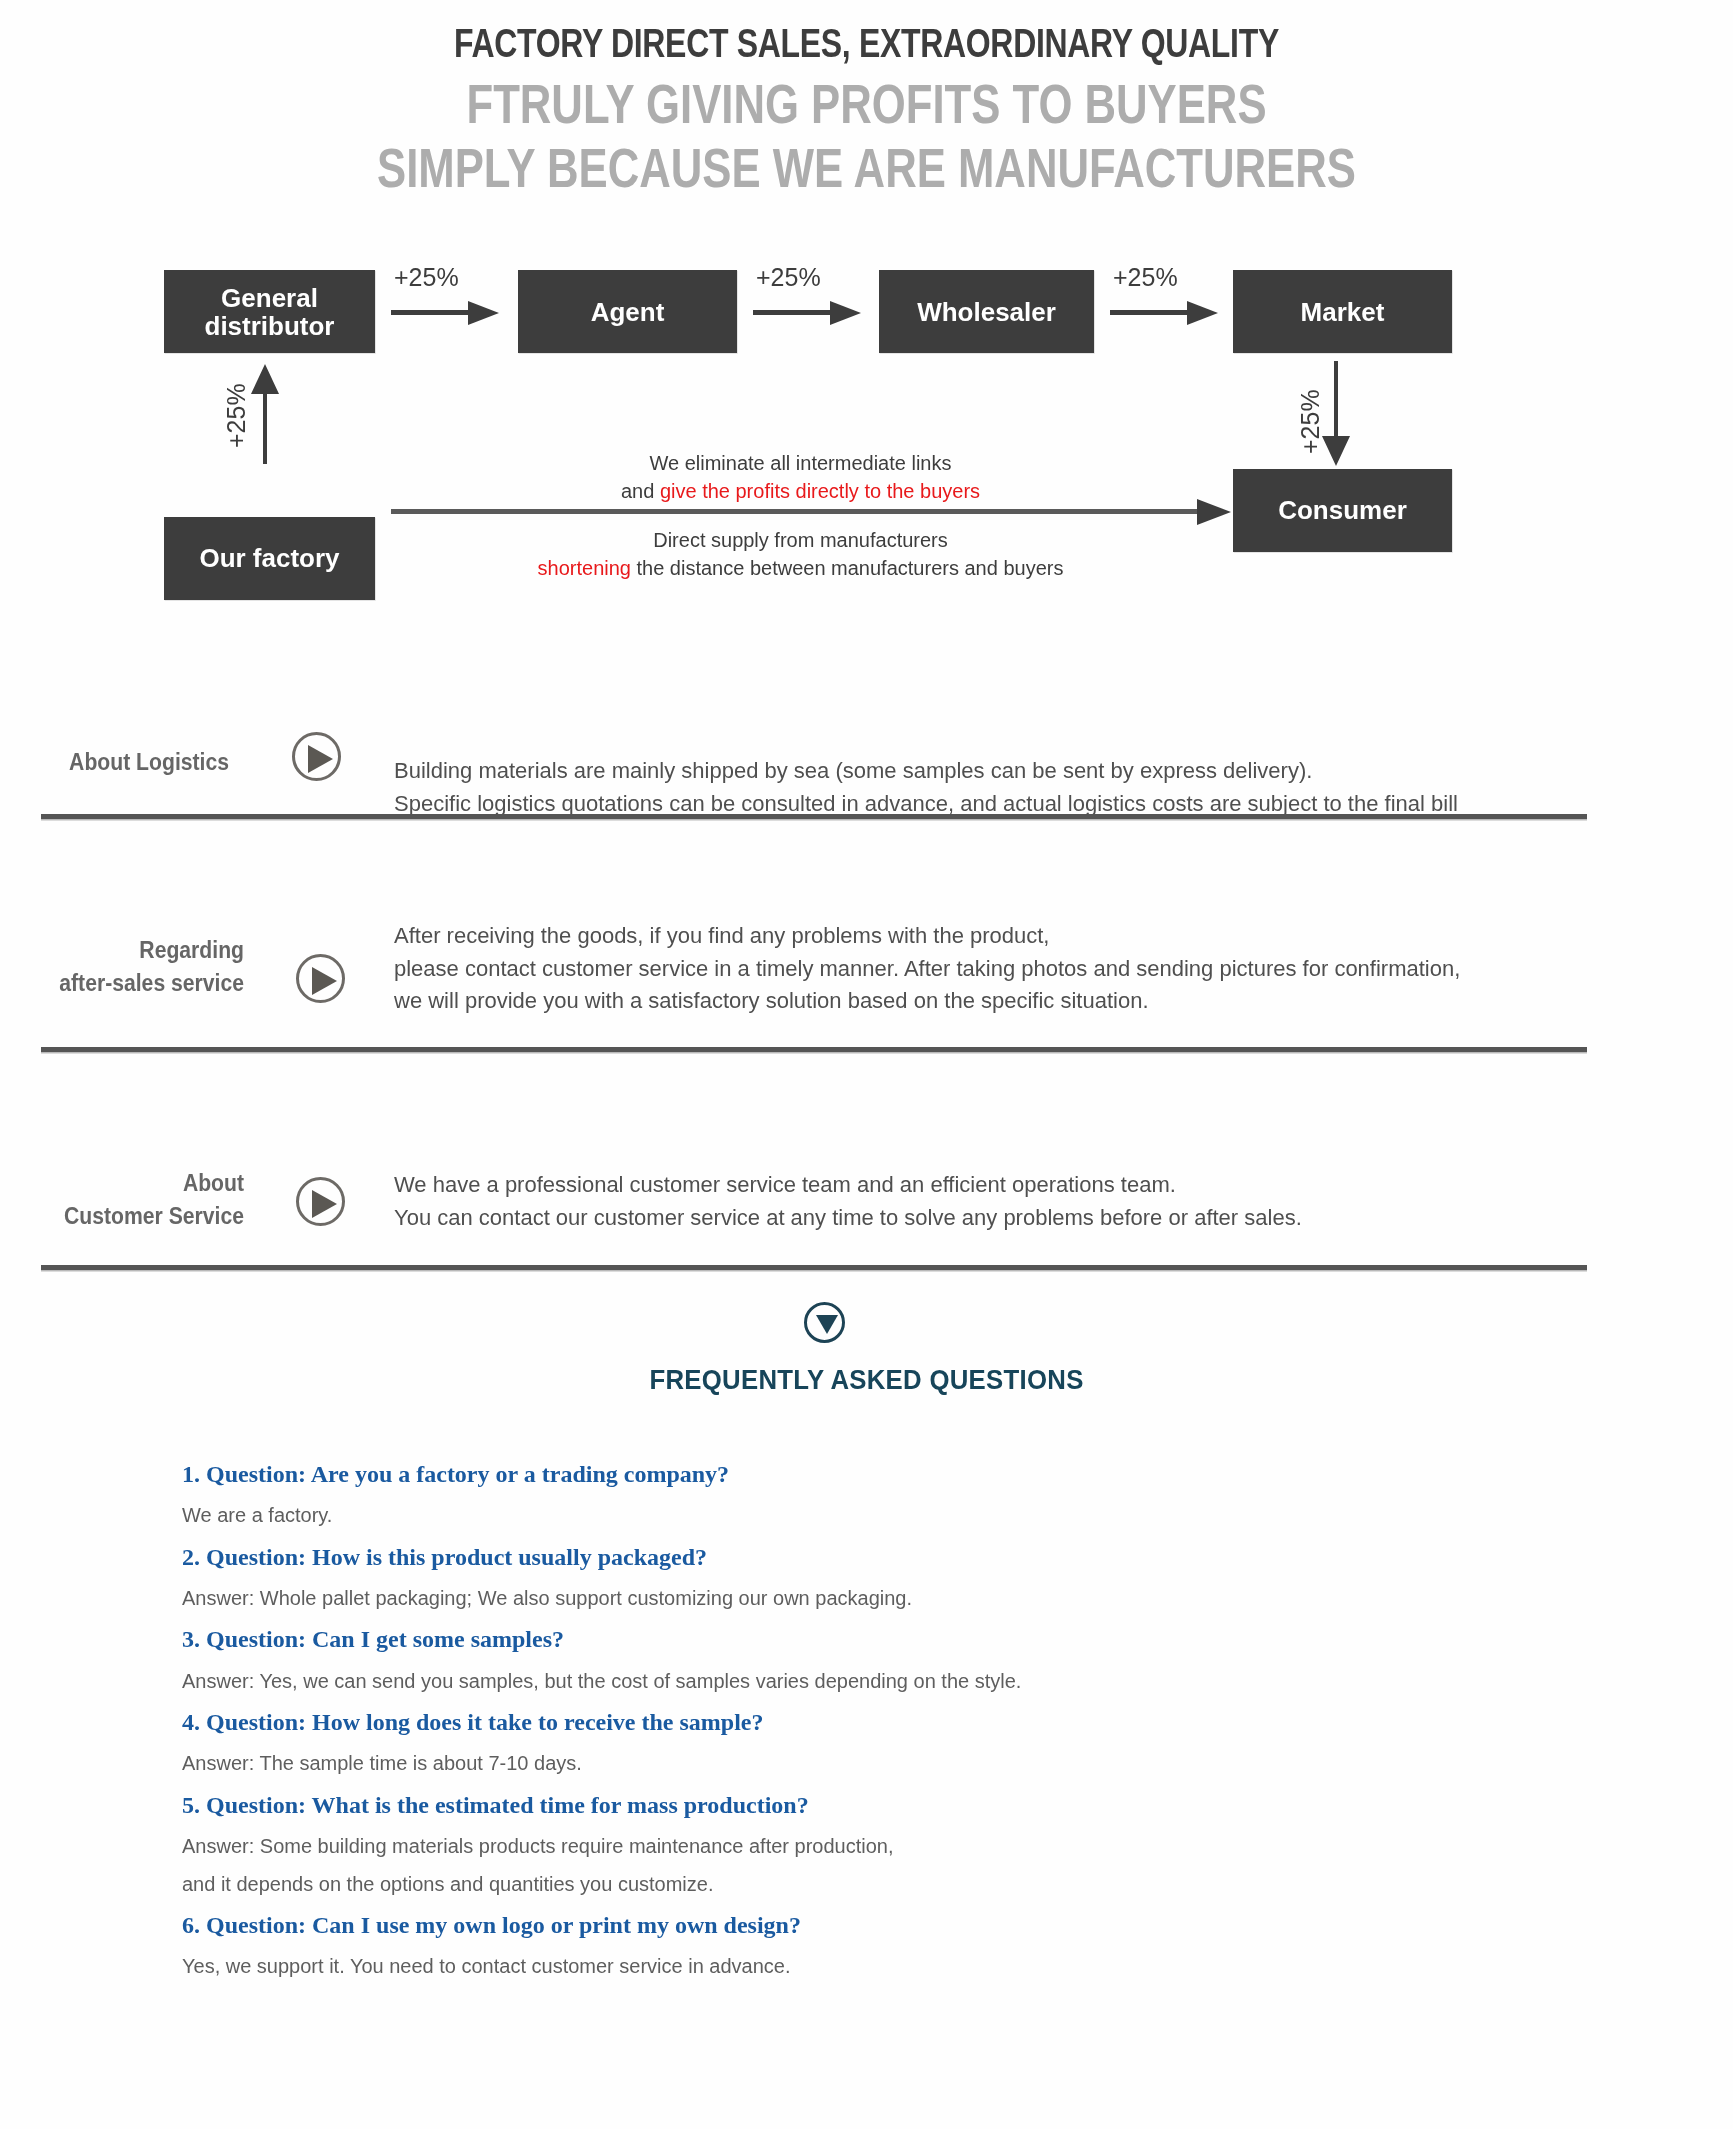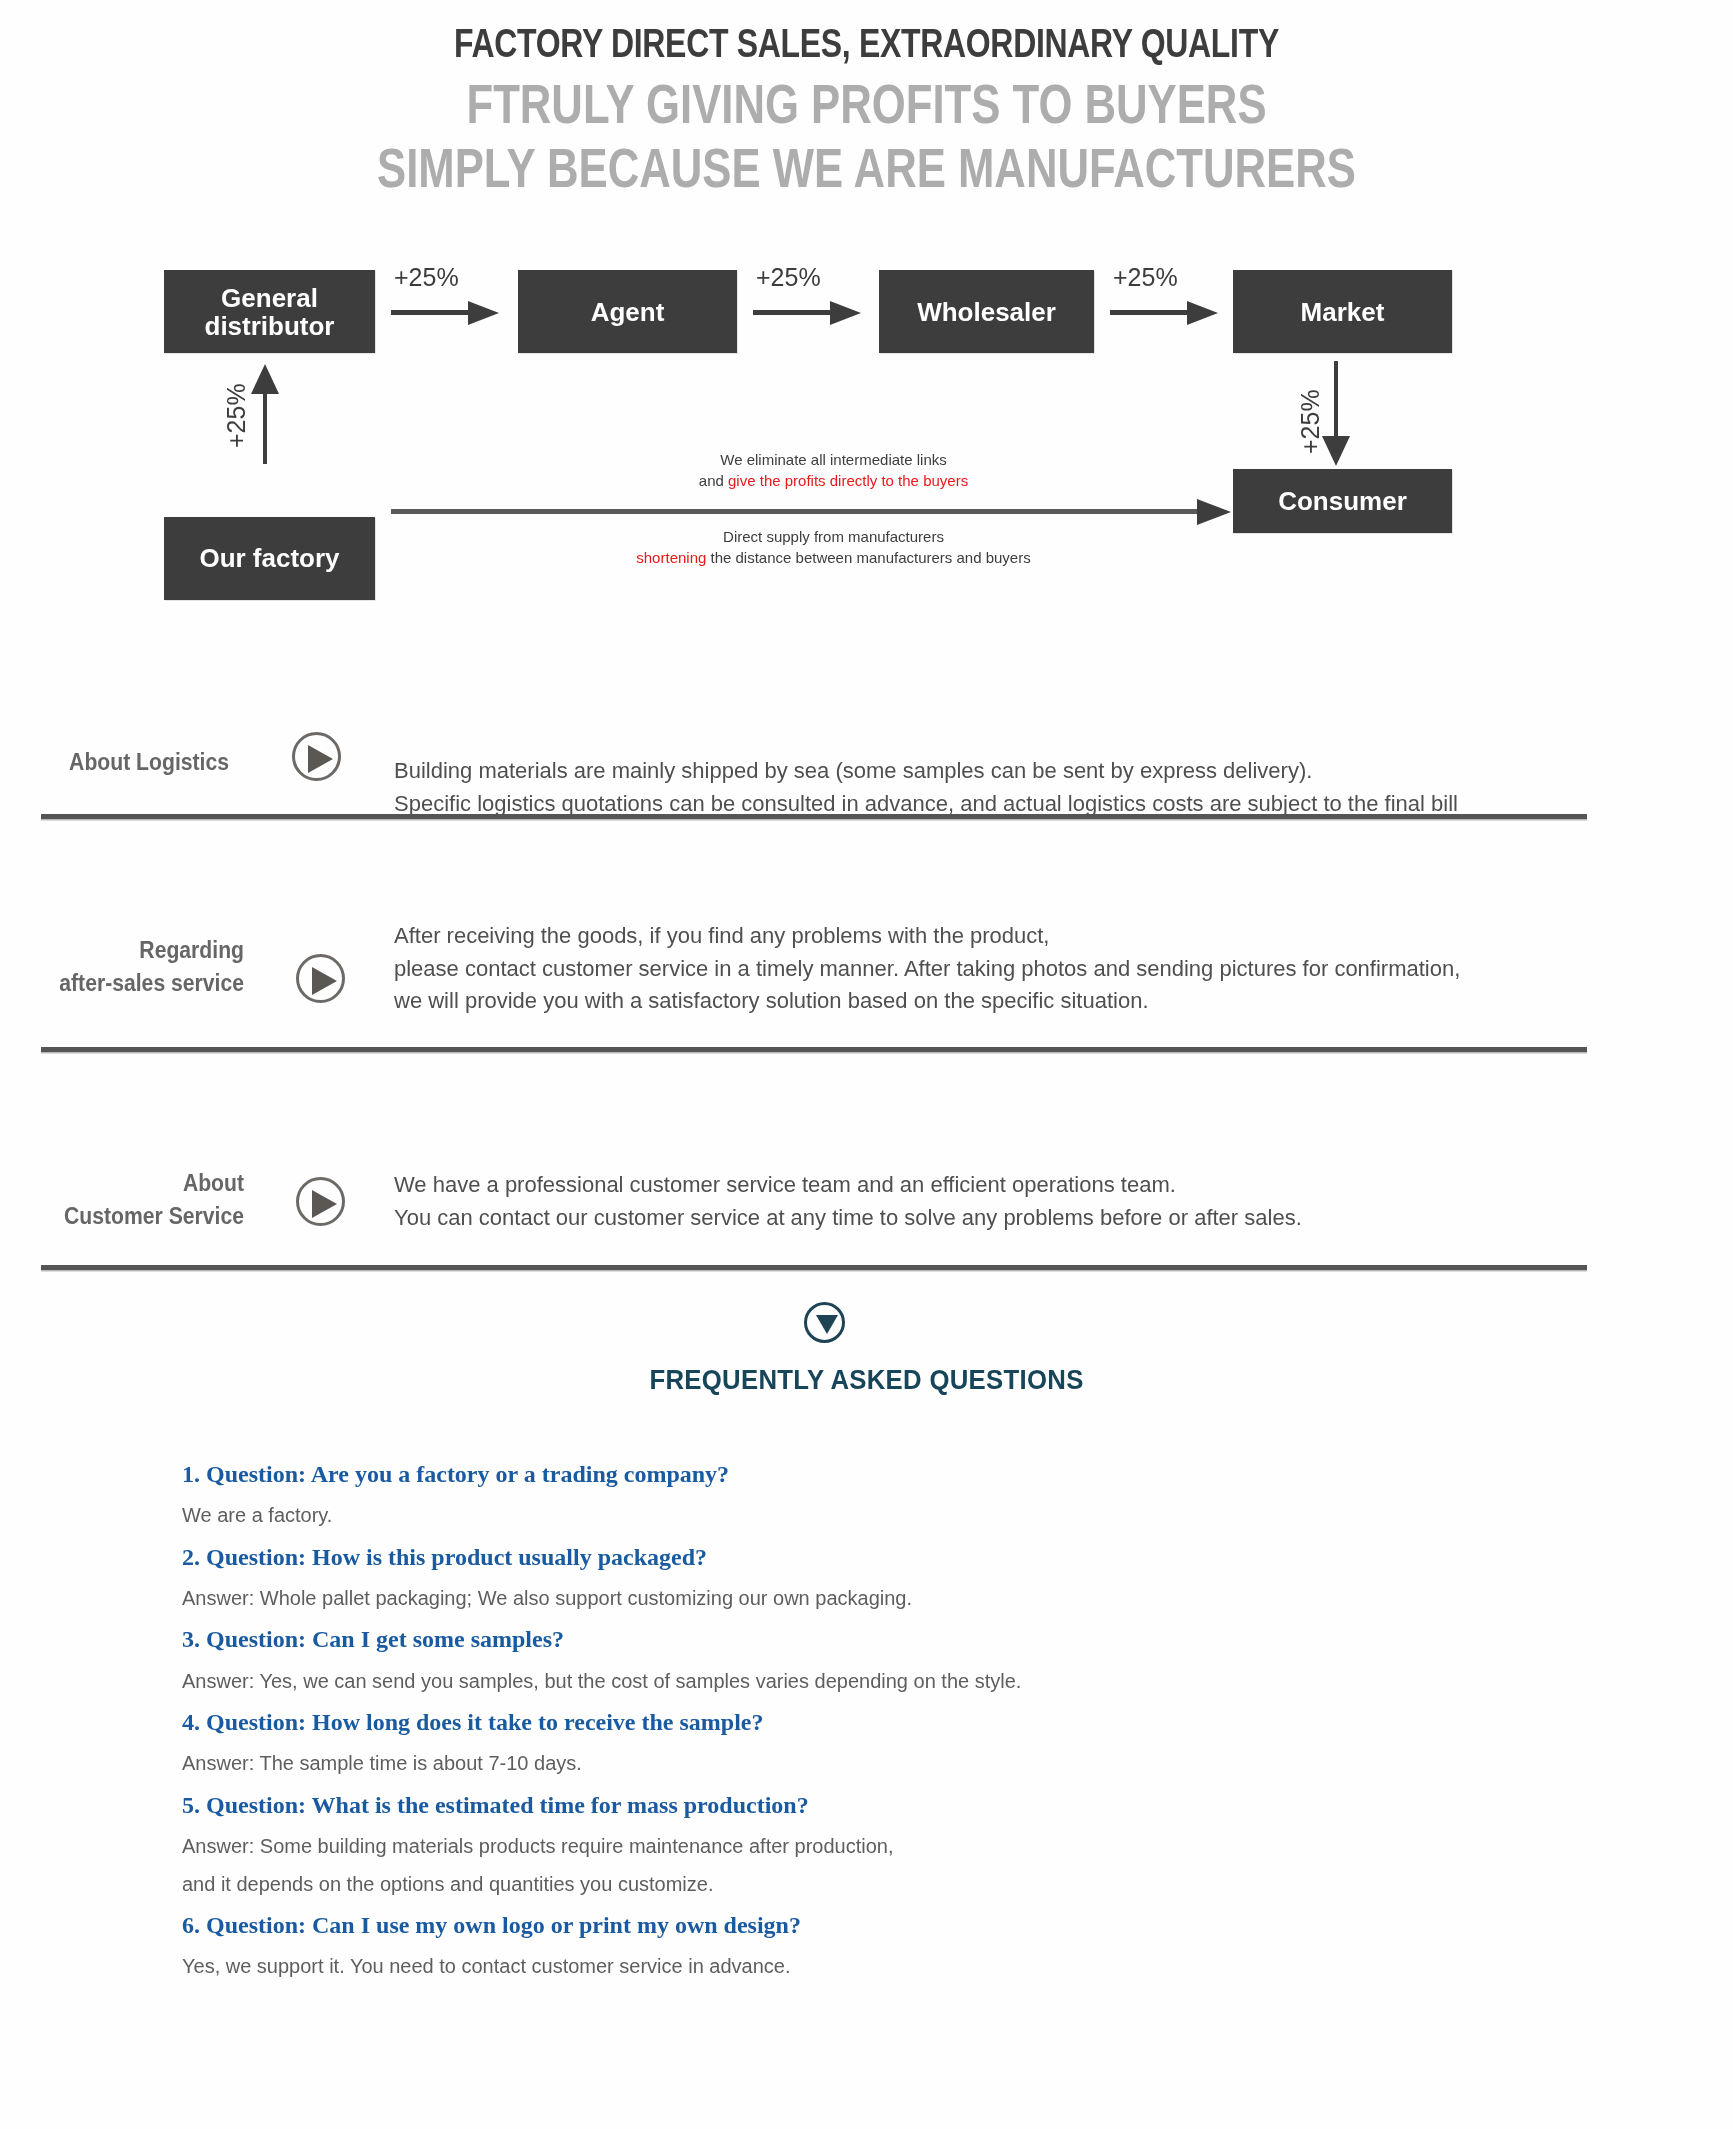--- a/index.html
+++ b/index.html
@@ -66,21 +66,21 @@
     text-align: center;
     line-height: 1.08;
     box-shadow: 0.7px 0.7px 0 #d9d9d9;
     font-size: 26px;
   }
   #node-general    { left: 164px;  top: 7.4px;  width: 211px; height: 83px; }
   #node-agent      { left: 518px;  top: 7.4px;  width: 219px; height: 83px; }
   #node-wholesaler { left: 879px; top: 7.4px;  width: 215px; height: 83px; }
   #node-market     { left: 1233px; top: 7.4px;  width: 219px; height: 83px; }
   #node-factory    { left: 164px;  top: 206px; width: 211px; height: 83px; margin-top: 48px; }
-  #node-consumer   { left: 1233px; top: 206px; width: 219px; height: 64px; }
+  #node-consumer   { left: 1233px; top: 206px; width: 219px; height: 83px; }
 
   
   .h-arrow {
     position: absolute;
     top: 36px;
     width: 109px;
     height: 27px;
   }
   .h-arrow .shaft {
     position: absolute;
@@ -164,24 +164,24 @@
   #long-arrow .head {
     position: absolute;
     left: 806px; top: 1.5px;
     width: 0; height: 0;
     border-top: 13.3px solid transparent;
     border-bottom: 13.3px solid transparent;
     border-left: 34px solid #3d3d3d;
   }
   .mid-text {
     position: absolute;
-    left: 412px;
+    left: 379px;
     width: 843px;
     text-align: center;
-    font-size: 15px;
+    font-size: 20px;
     color: #3d3d3d;
     line-height: 1.42;
     font-family: "Liberation Sans", sans-serif;
   }
   #mid-above { top: 186px; }
   #mid-below { top: 263px; }
   .red { color: #e8191b; }
 
   .sec-label {
     position: absolute;

